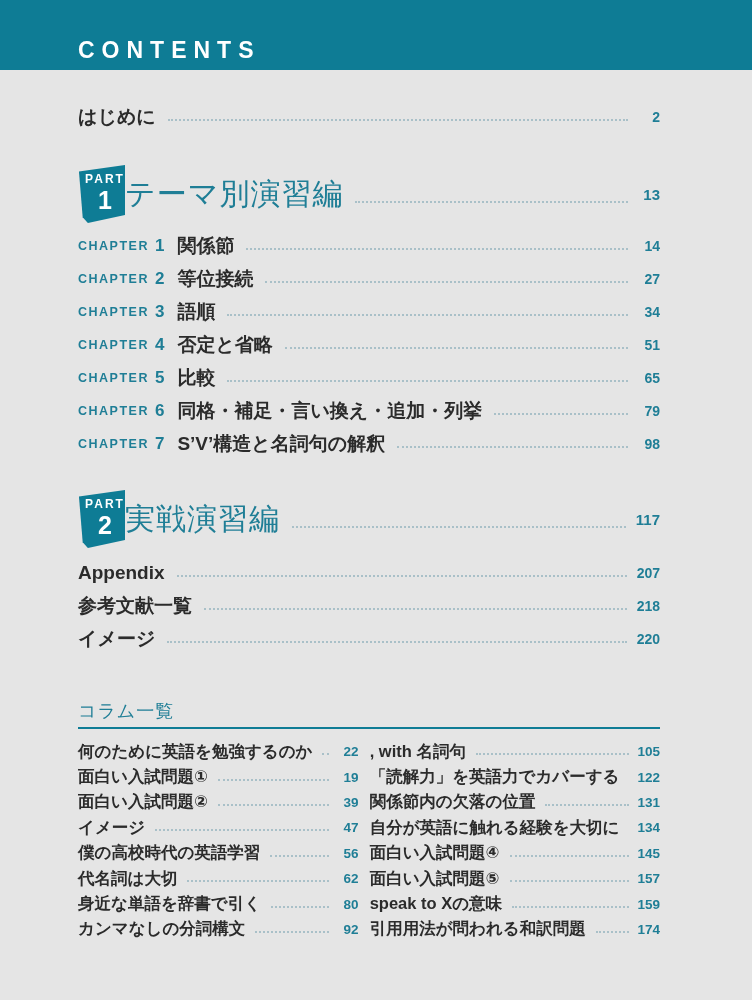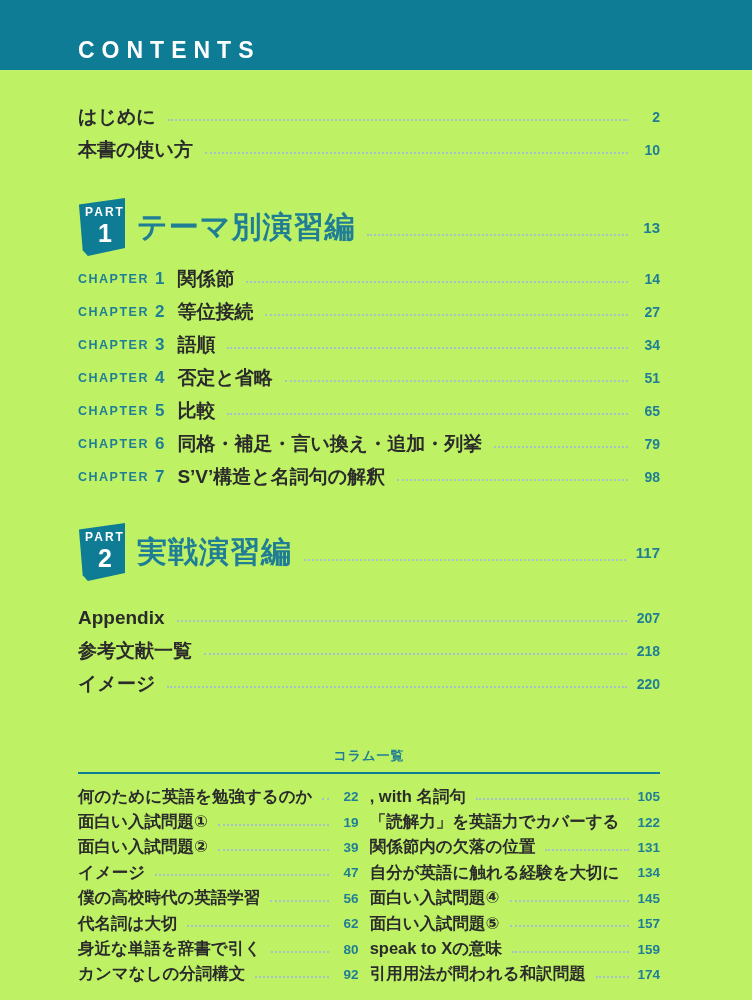--- a/index.html
+++ b/index.html
@@ -3,21 +3,21 @@
 <meta charset="utf-8">
 <style>
   :root{
     --teal:#0E7C95;
     --teal-text:#1F7E96;
     --ink:#2B2B2B;
     --leader:#A9C0C8;
   }
   html,body{margin:0;padding:0;background:#fff;}
   .page{
-    position:relative;width:752px;height:1000px;background:#bef264;overflow:hidden;
+    position:relative;width:752px;height:1000px;background:#e5e5e5;overflow:hidden;
     font-family:"Liberation Sans","DejaVu Sans",sans-serif;color:var(--ink);
     box-sizing:border-box;
   }
   .page *{box-sizing:border-box;}
   
   .banner{
     height:70px;background:var(--teal);
     display:flex;align-items:flex-end;padding:0 0 8px 78px;
   }
   .banner .title{
@@ -42,40 +42,39 @@
   .part-block.second{margin-top:30px;}
   .part-badge{
     width:47px;height:58px;background:var(--teal);flex:0 0 auto;
     clip-path:polygon(2% 11%,100% 0%,100% 86%,21% 100%,10% 90%);
     display:flex;flex-direction:column;align-items:center;
     padding:8px 0 0 7px;color:#fff;
   }
   .pb-label{font-size:12px;font-weight:700;letter-spacing:2px;line-height:1;}
   .pb-num{font-size:25px;font-weight:700;line-height:1;margin-top:3px;}
   .part-title{
-    margin-left:12px;font-size:30px;font-weight:700;color:var(--teal-text);
+    font-size:30px;font-weight:400;color:var(--teal-text);
     letter-spacing:1px;white-space:nowrap;
   }
   .part-dots{margin-top:16px;}
   .pg-lg{font-size:15px;}
   
   .chapters{margin-top:6px;}
   .ch-label{
     color:var(--teal-text);font-size:12.5px;font-weight:700;letter-spacing:1.5px;
     white-space:nowrap;
   }
   .ch-num{color:var(--teal-text);font-size:17px;font-weight:600;margin-left:6px;}
   .ch-title{margin-left:13px;font-size:19px;font-weight:600;color:var(--ink);white-space:nowrap;}
-  .back{margin-top:20px;}
+  .back{margin-top:8px;}
   
   .column-section{margin-top:46px;}
   .col-heading{
-    color:var(--teal-text);font-size:13px;font-weight:700;letter-spacing:1px;
+    color:var(--teal-text);font-size:18px;font-weight:400;letter-spacing:1px;
     line-height:20px;
-    text-align:center;
   }
   .col-rule{border-bottom:2px solid var(--teal);margin-top:6px;}
   .col-grid{
     display:grid;grid-template-columns:1fr 1fr;column-gap:11px;margin-top:10px;
   }
   .col-row{display:flex;align-items:center;height:25.4px;}
   .col-label{font-size:16.5px;font-weight:600;color:var(--ink);white-space:nowrap;}
   .col-row .dots{margin:5px 8px 0 10px;border-bottom-width:2px;}
   .col-row .pg{font-size:13.5px;}
 </style>
@@ -89,25 +88,20 @@
   </div>
 
   <div class="content">
 
     <div class="front">
       <div class="row">
         <span class="label">はじめに</span>
         <span class="dots"></span>
         <span class="pg">2</span>
       </div>
-      <div class="row">
-        <span class="label">本書の使い方</span>
-        <span class="dots"></span>
-        <span class="pg">10</span>
-      </div>
     </div>
 
     <div class="part-block">
       <div class="part-badge">
         <span class="pb-label">PART</span>
         <span class="pb-num">1</span>
       </div>
       <span class="part-title">テーマ別演習編</span>
       <span class="dots part-dots"></span>
       <span class="pg pg-lg">13</span>

